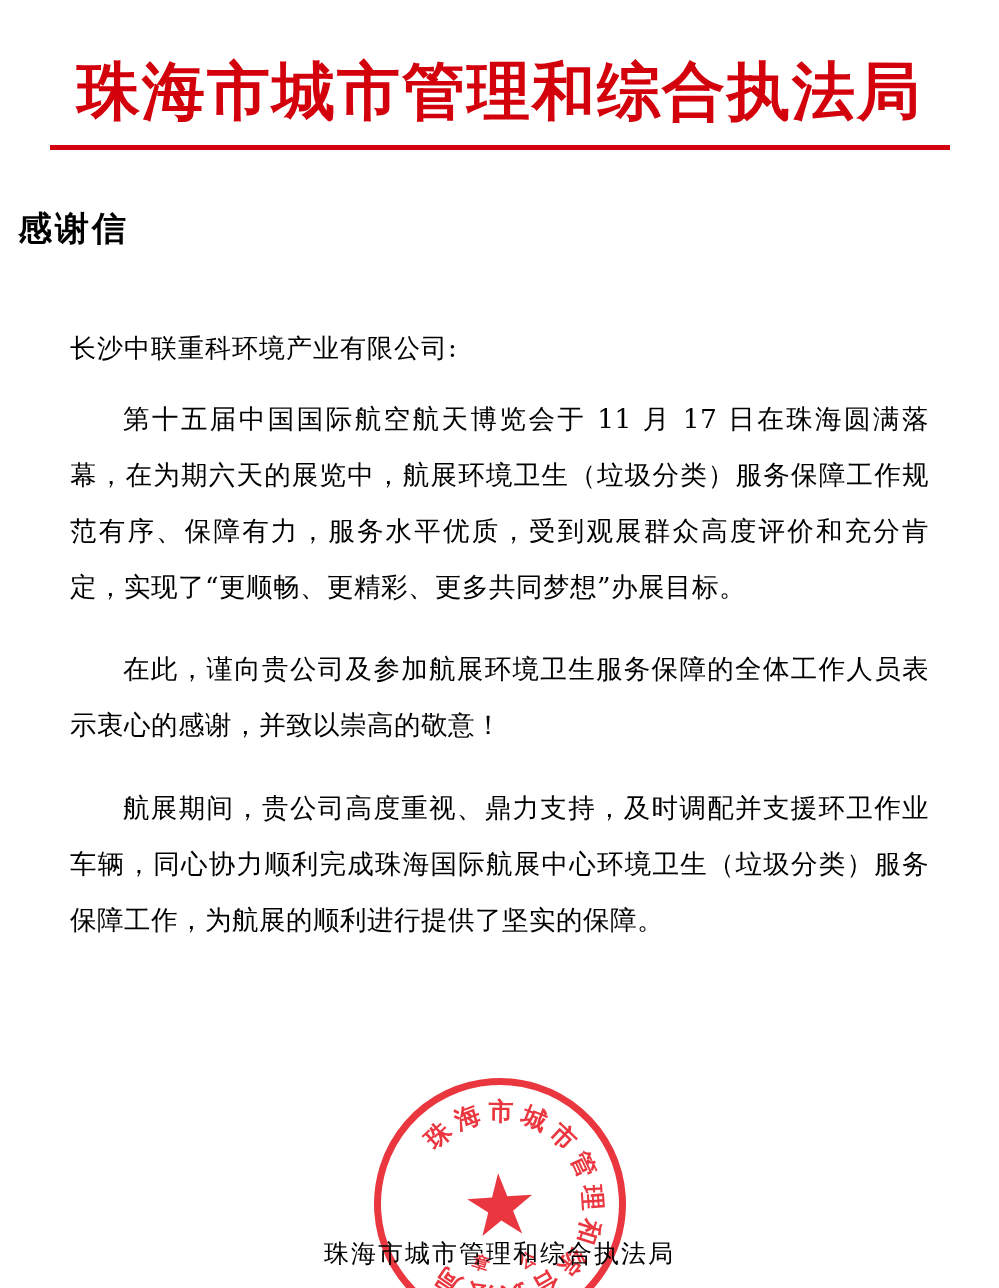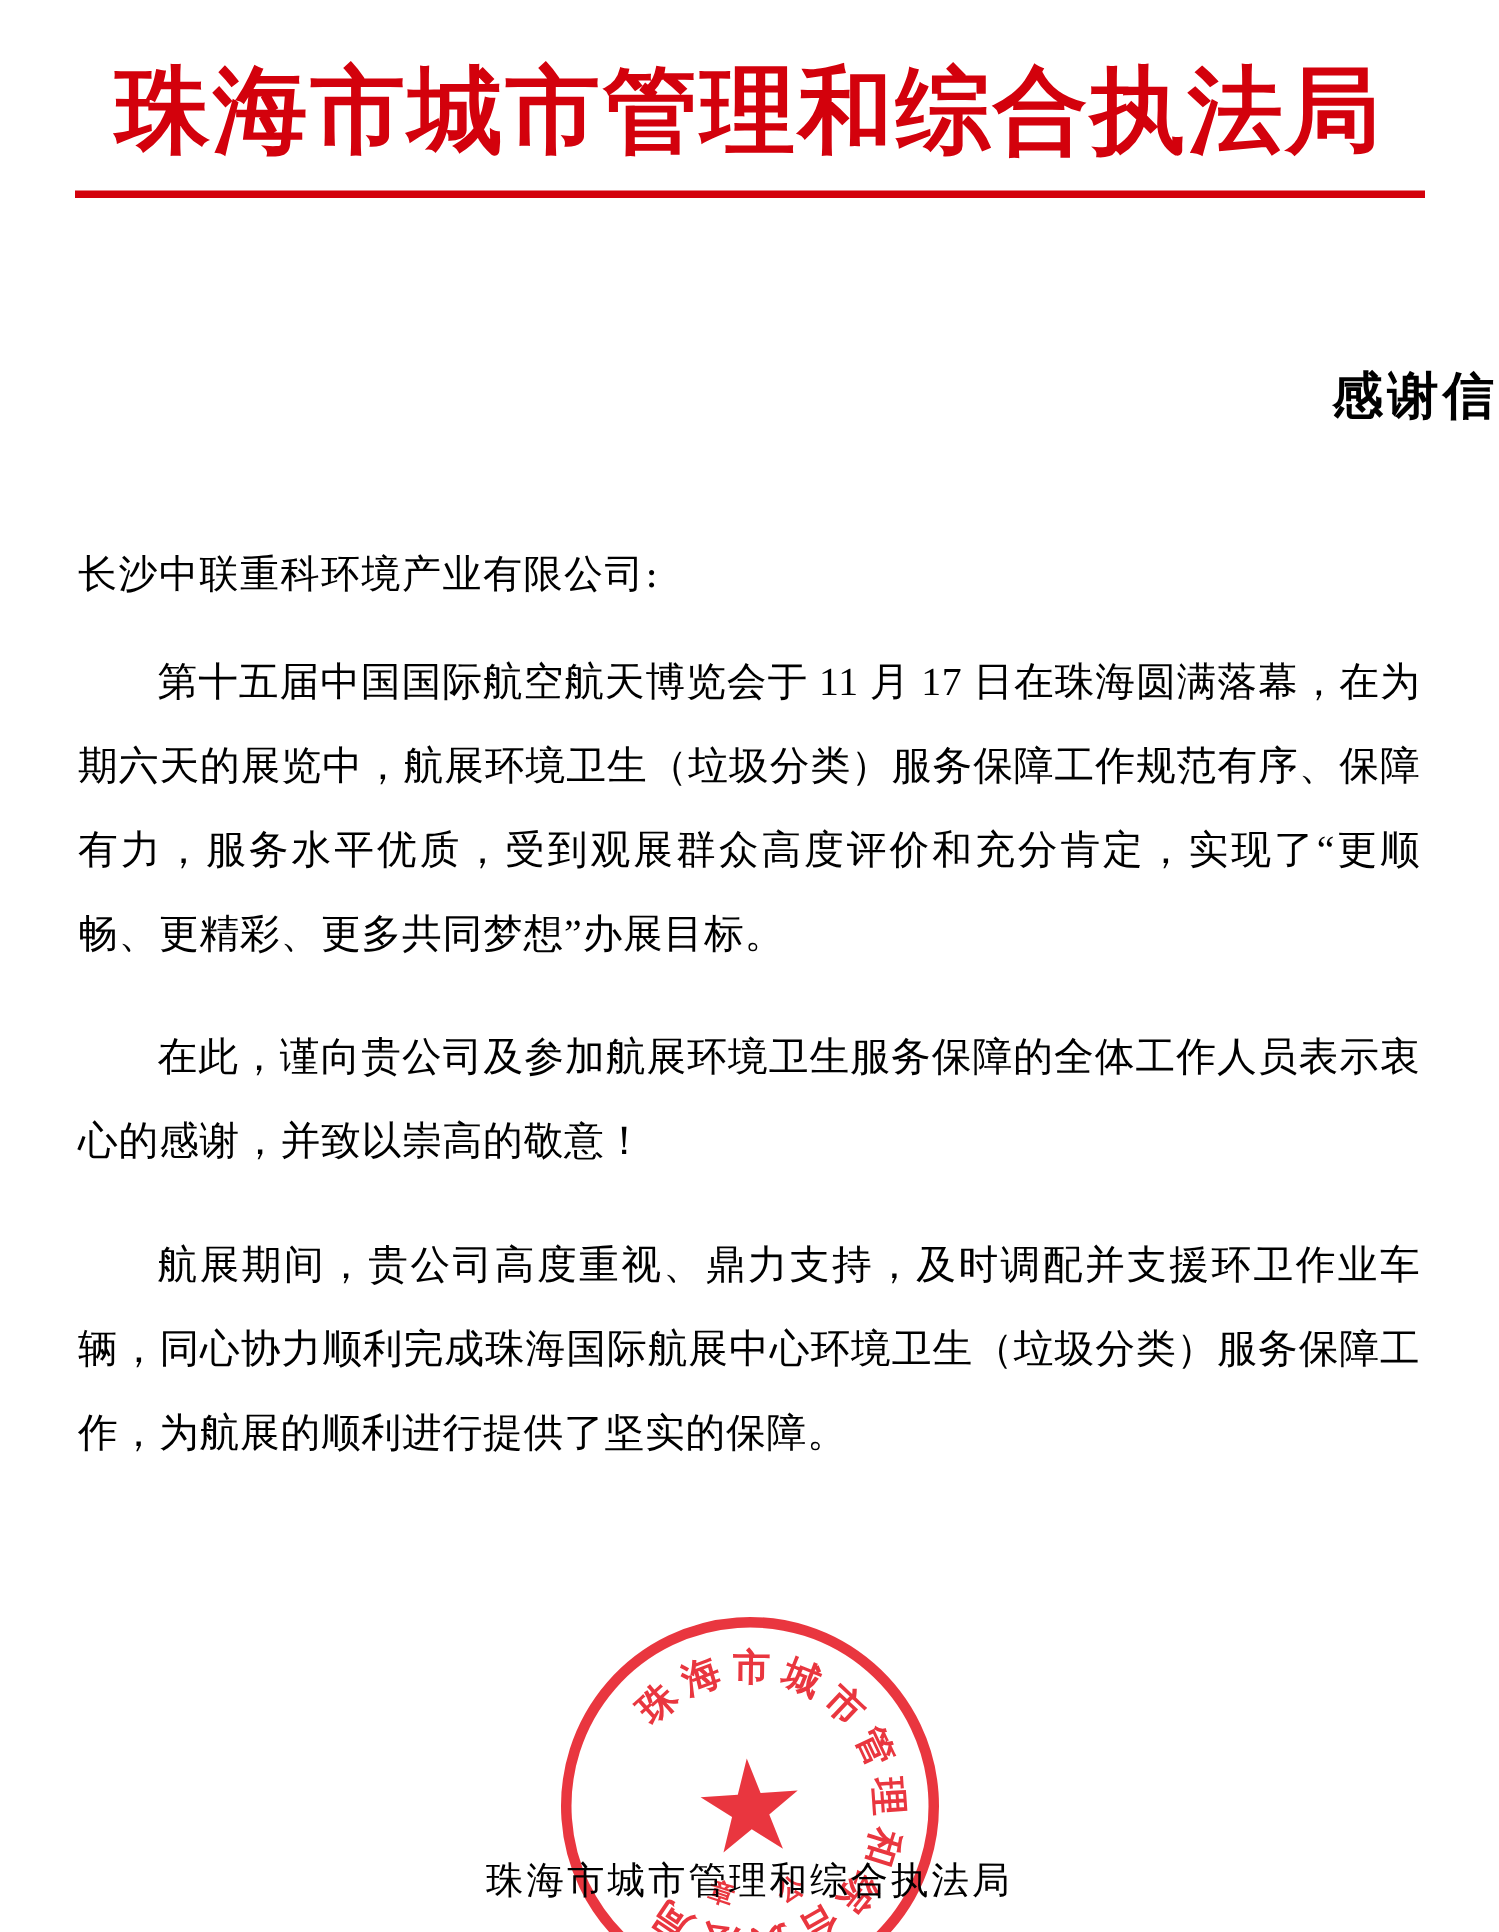--- a/index.html
+++ b/index.html
@@ -12,21 +12,21 @@
     height: 1288px;
     position: relative;
     font-family: "DejaVu Serif", "Liberation Serif", serif;
     color: #000000;
     overflow: hidden;
   }
 
   .page {
     position: absolute;
     inset: 0;
-    padding: 0;
+    padding: 18px;
   }
 
   
   .letterhead {
     padding-top: 34px;
     text-align: center;
   }
   .letterhead-title {
     font-family: "DejaVu Serif", "Liberation Serif", serif;
     font-weight: bold;
@@ -38,22 +38,22 @@
   }
   .letterhead-rule {
     width: 900px;
     height: 5px;
     background: #d3010c;
     margin: 14px auto 0 auto;
   }
 
   
   .doc-title {
-    margin-top: 109px;
-    text-align: right;
+    margin-top: 56px;
+    text-align: left;
     font-size: 34px;
     font-weight: bold;
     letter-spacing: 3px;
     font-family: "DejaVu Sans", "Liberation Sans", sans-serif;
   }
 
   
   .body-block {
     margin-top: 80px;
     padding: 0 52px 0 52px;
@@ -65,21 +65,20 @@
     margin-bottom: 16px;
     margin-top: 40px;
   }
   .para {
     font-size: 26.5px;
     line-height: 56px;
     text-indent: 2em;
     text-align: justify;
     text-justify: inter-ideograph;
     letter-spacing: 0.5px;
-    font-family: Liberation Serif, serif;
   }
 
   
   .sign-area {
     position: absolute;
     left: 0;
     right: 0;
     bottom: 0;
     height: 200px;
   }

